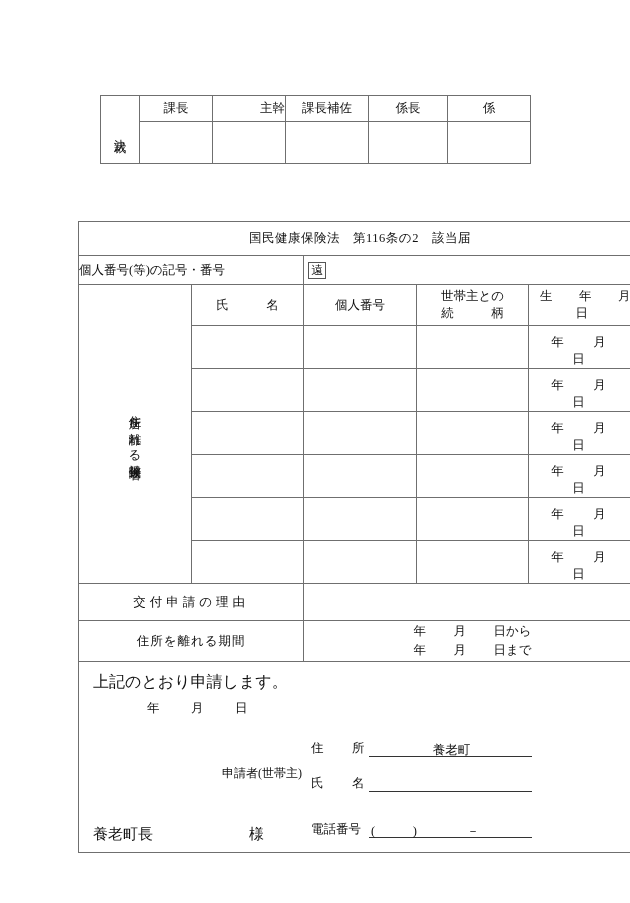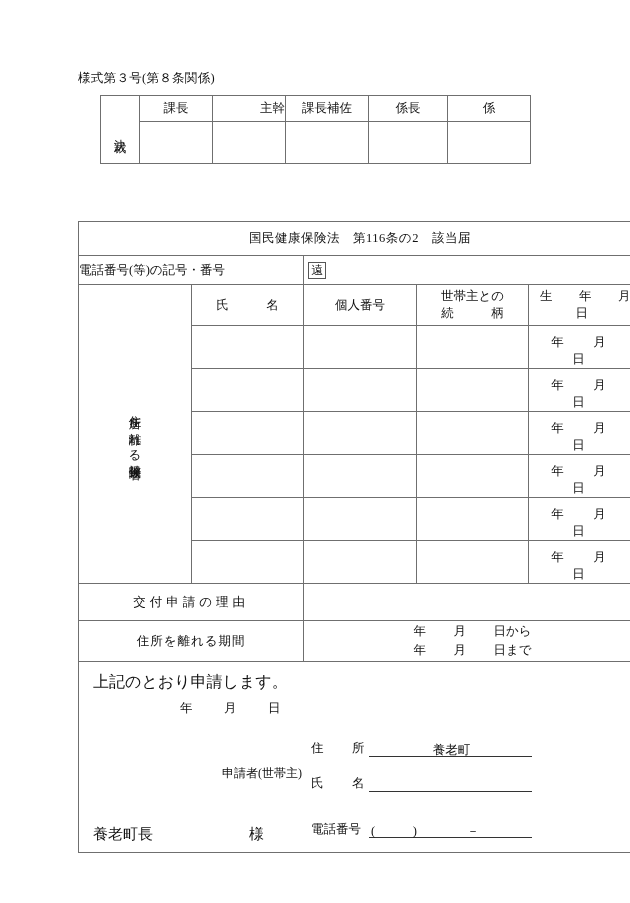--- a/index.html
+++ b/index.html
@@ -91,21 +91,21 @@
   .reason-value{height:36px;}
   .period-label{height:40px;text-align:center;letter-spacing:1px;}
   .period-value{height:40px;text-align:center;line-height:1.55;padding-right:34px;}
   .period-value .pl{display:inline-block;width:40px;text-align:left;}
   .period-value .pl.last{width:auto;}
 
   
   .decl-cell{height:190px;vertical-align:top;position:relative;}
   .decl-inner{position:relative;width:100%;height:100%;}
   .decl-text{position:absolute;left:14px;top:10px;font-size:16px;}
-  .decl-date{position:absolute;left:68px;top:38px;font-size:12.5px;margin-left:33px;}
+  .decl-date{position:absolute;left:68px;top:38px;font-size:12.5px;}
   .decl-date span{display:inline-block;width:44px;text-align:left;}
   .applicant-label{position:absolute;left:143px;top:103px;font-size:12px;white-space:nowrap;}
   .sig-line{position:absolute;font-size:12.5px;white-space:nowrap;}
   .sig-label{display:inline-block;width:58px;letter-spacing:8px;}
   .sig-rule{
     display:inline-block;width:163px;
     border-bottom:1px solid #333;
     height:15px;vertical-align:bottom;
     padding-left:2px;box-sizing:border-box;
   }
@@ -113,21 +113,20 @@
   .rule-text{font-size:12.5px;}
   .tel-label{display:inline-block;width:58px;letter-spacing:0px;margin-top:11px;}
   .mayor-line{position:absolute;left:14px;bottom:8px;font-size:15px;white-space:nowrap;}
   .mayor-line .gap{display:inline-block;width:96px;}
 </style>
 </head>
 <body>
 
 <div class="page">
 
-  <div class="form-no">様式第３号(第８条関係)</div>
 
   <table class="approval">
     <tbody>
         <tr class="hdr-row">
       <td class="c-dec" rowspan="2">
         <span class="vert-dec">決裁</span>
       </td>
       <td class="c-1">課長</td>
       <td class="c-2">主幹</td>
       <td class="c-3">課長補佐</td>
@@ -146,21 +145,21 @@
 
   <table class="mainform">
 
     <tbody>
         <tr>
       <td class="title-cell" colspan="5">国民健康保険法　第116条の2　該当届</td>
     </tr>
 
     <tr>
       <td class="sym-label-cell" colspan="2">
-        <span>電話番号(等)の記号・番号</span>
+        <span>個人番号(等)の記号・番号</span>
       </td>
       <td class="sym-label-cell" colspan="3">
         <span class="sym-box">遠</span>
         <span></span>
       </td>
     </tr>
 
     <tr>
       <td class="col-vert" rowspan="7">
         <span class="vert-insured">住所を離れる被保険者</span>

